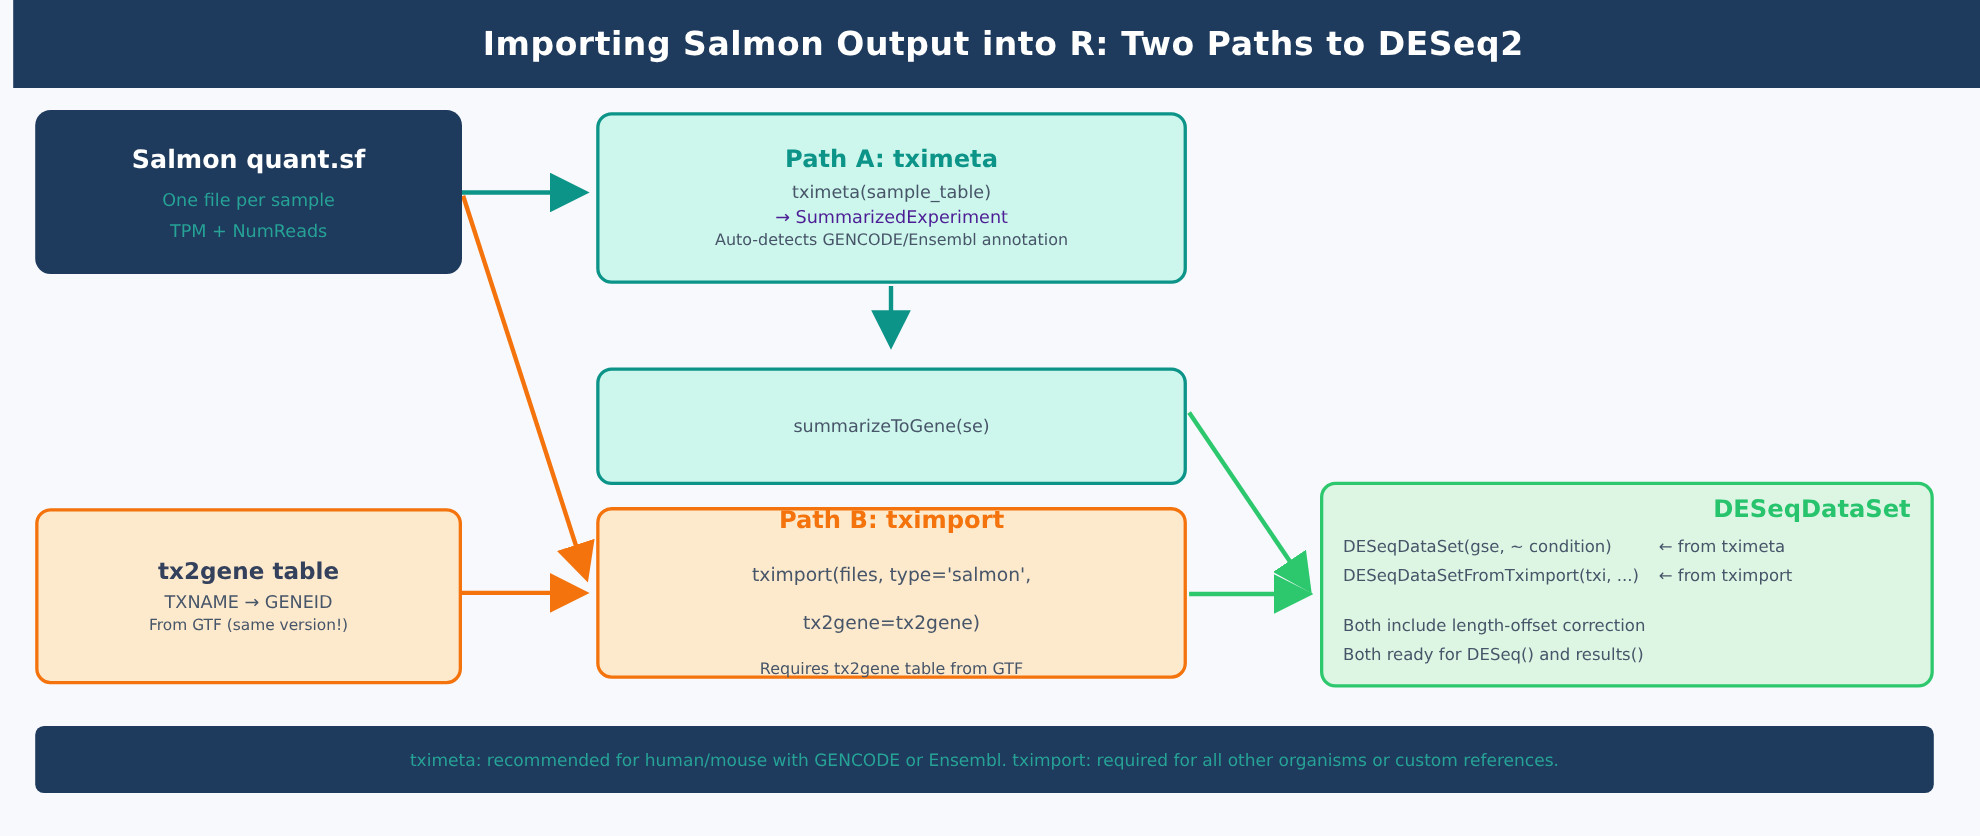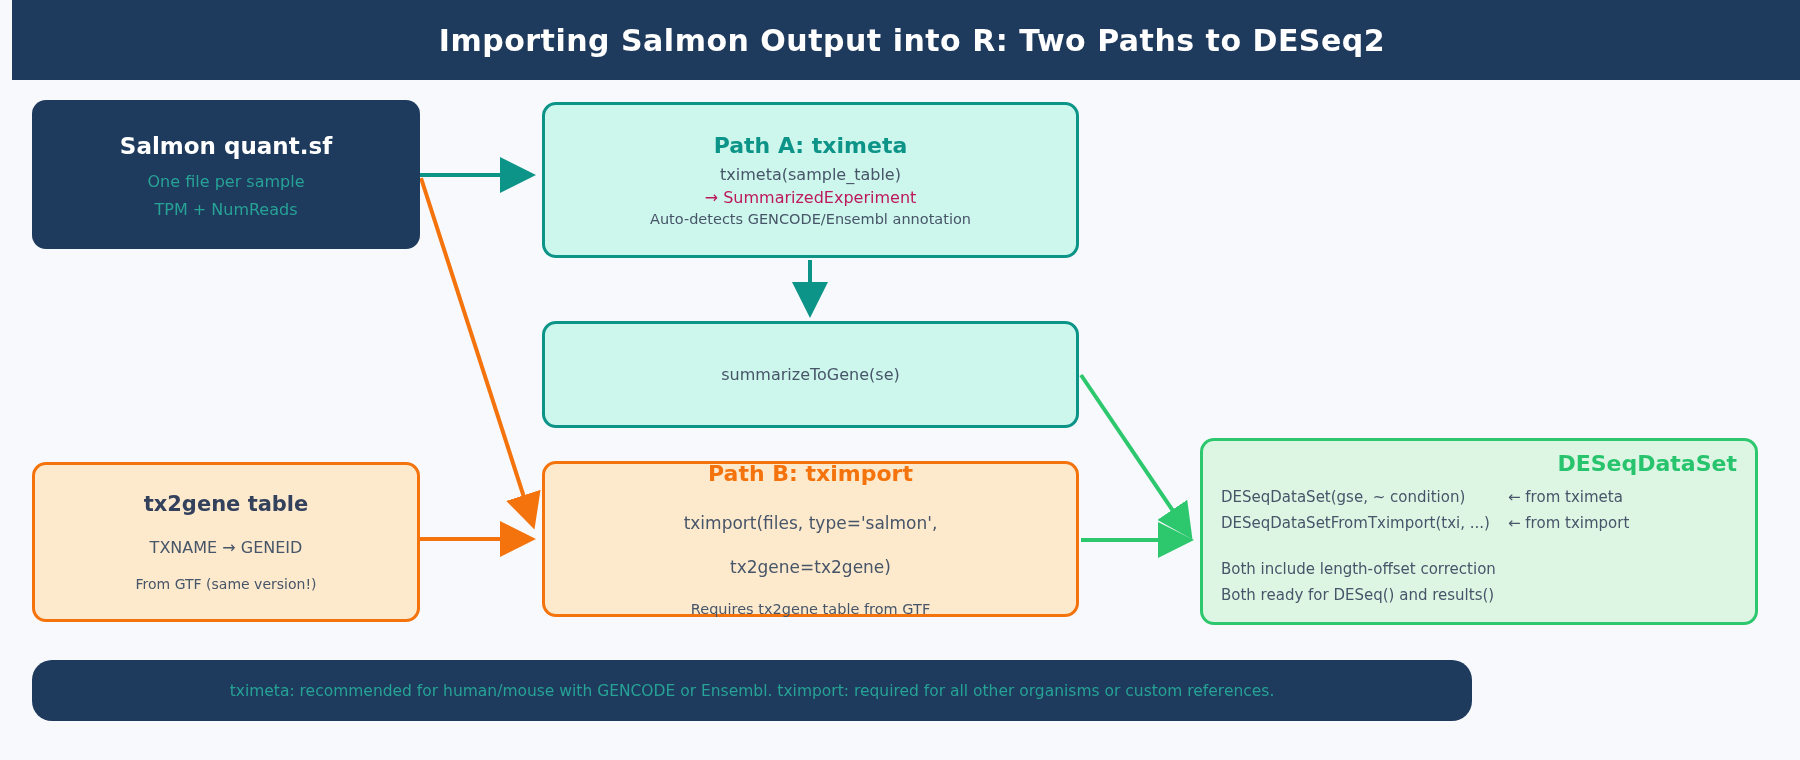--- a/index.html
+++ b/index.html
@@ -20,49 +20,49 @@
 
   .salmon{left:32px;top:100px;width:388px;height:149px;background:var(--navy);
     display:flex;flex-direction:column;justify-content:center;gap:9px;padding-top:2px;}
   .salmon .bt{color:#fff;font-size:23px;margin-bottom:4px;}
   .salmon .sub{color:var(--teal-text);font-size:16px;}
 
   .patha{left:542px;top:102px;width:537px;height:156px;background:var(--mint);
     border:3px solid var(--teal);display:flex;flex-direction:column;justify-content:center;gap:4px;}
   .patha .bt{color:var(--teal);margin-bottom:3px;}
   .patha .code{color:var(--ink);font-size:16px;}
-  .patha .result{color:#be185d;font-size:16px;}
+  .patha .result{color:#4c1d95;font-size:16px;}
   .patha .note{color:var(--ink);font-size:14.5px;}
 
-  .sumg{left:542px;top:321px;width:537px;height:107px;background:var(--mint);
+  .sumg{left:542px;top:334px;width:537px;height:107px;background:var(--mint);
     border:3px solid var(--teal);display:flex;align-items:center;justify-content:center;}
   .sumg .code{color:var(--ink);font-size:16px;}
 
   .tx2g{left:32px;top:462px;width:388px;height:160px;background:var(--peach);
-    border:3px solid var(--orange);display:flex;flex-direction:column;justify-content:center;gap:19px;}
+    border:3px solid var(--orange);display:flex;flex-direction:column;justify-content:center;gap:4px;}
   .tx2g .bt{color:var(--ink-dark);font-size:21px;margin-bottom:3px;}
   .tx2g .sub{color:var(--ink);font-size:16px;}
   .tx2g .note{color:var(--ink);font-size:14px;}
 
   .pathb{left:542px;top:461px;width:537px;height:156px;background:var(--peach);
     border:3px solid var(--orange);display:flex;flex-direction:column;justify-content:center;gap:24px;}
   .pathb .bt{color:var(--orange);margin-bottom:3px;}
   .pathb .code{color:var(--ink);font-size:17px;}
   .pathb .note{color:var(--ink);font-size:14.5px;}
 
   .dds{left:1200px;top:438px;width:558px;height:187px;background:var(--lgreen);
     border:3px solid var(--green);text-align:left;padding:10px 18px 12px 18px;}
   .dds .bt{color:#27c46d;text-align:right;display:block;margin-bottom:8px;}
   .dds-row{display:grid;grid-template-columns:287px 1fr;color:var(--ink);font-size:15px;
     line-height:26px;white-space:nowrap;}
   .dds .plain{color:var(--ink);font-size:15px;line-height:26px;white-space:nowrap;}
   .dds .gap{height:20px;}
 
-  .footer{position:absolute;left:32px;top:660px;width:1440px;height:61px;background:var(--navy);
-    border-radius:20px;display:flex;align-items:center;justify-content:center;}
+  .footer{position:absolute;left:32px;top:660px;width:1726px;height:61px;background:var(--navy);
+    border-radius:8px;display:flex;align-items:center;justify-content:center;}
   .footer .note{color:var(--teal-text);font-size:15.5px;}
 
   svg.arrows{position:absolute;left:0;top:0;width:1800px;height:760px;pointer-events:none;}
 </style>
 </head>
 <body>
 
 <div class="stage">
 
   <div class="header">

